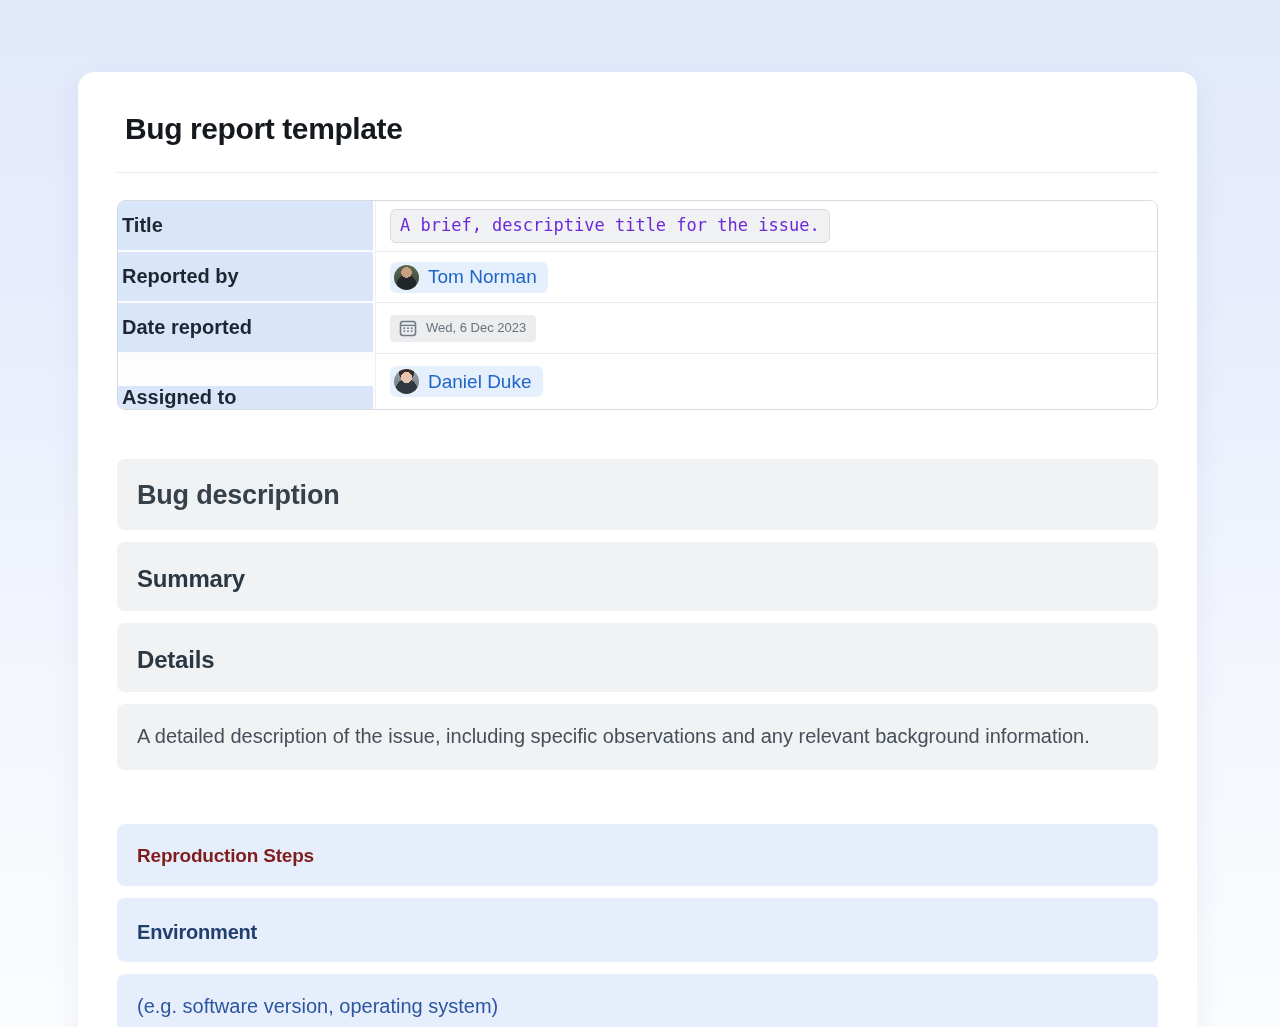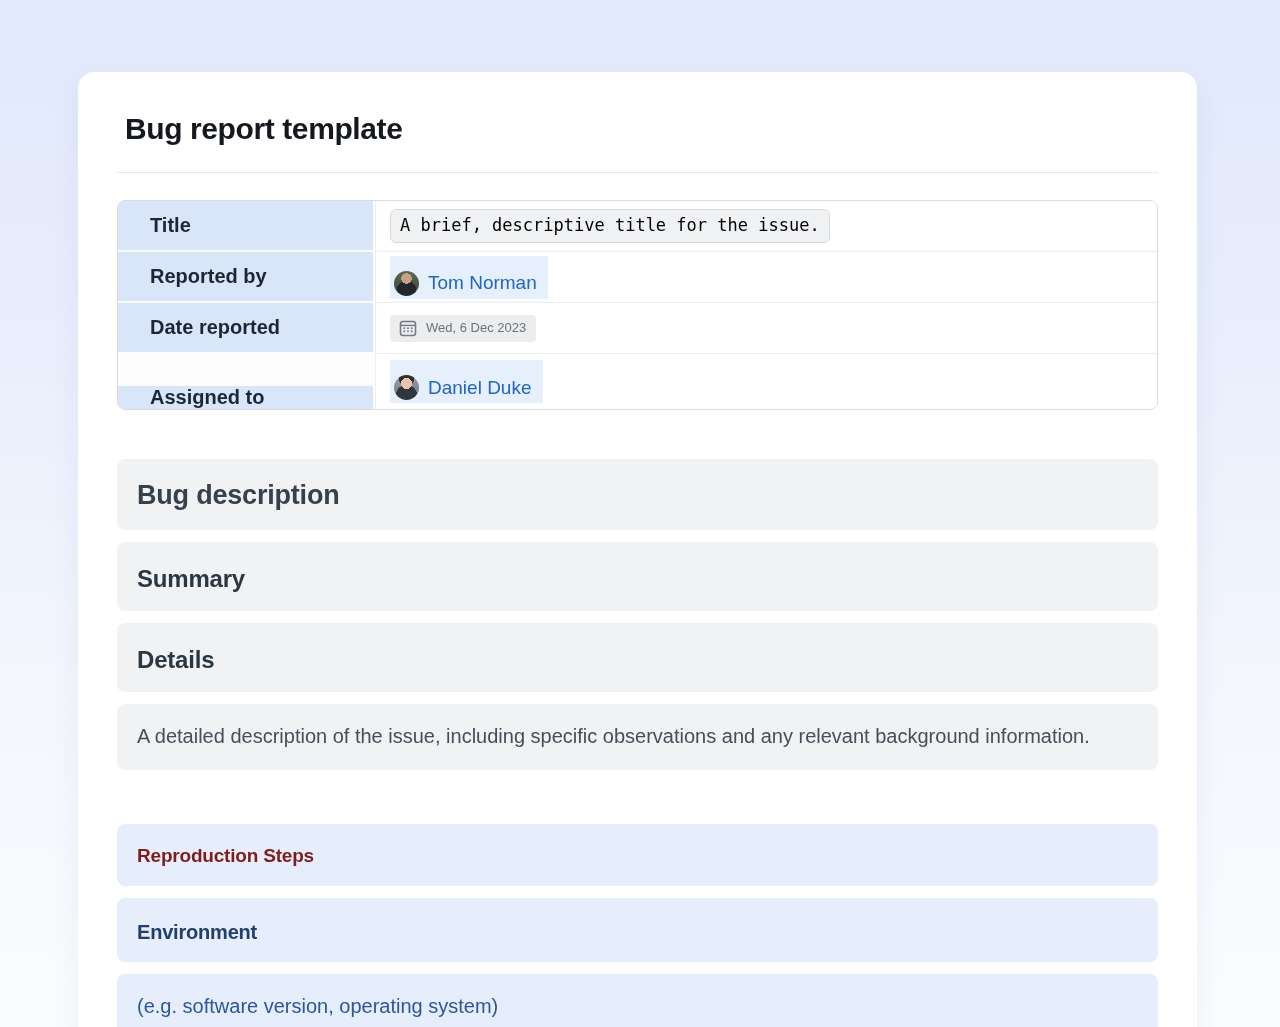--- a/index.html
+++ b/index.html
@@ -52,55 +52,55 @@
   .props-row {
     display: grid;
     grid-template-columns: 255px 1fr;
     column-gap: 2px;
     min-height: 51px;
   }
   .props-label {
     background: #d9e6f9;
     display: flex;
     align-items: center;
-    padding: 0 32px;
+    padding: 0 4px;
     font-size: 20px;
     font-weight: 700;
     color: #1c2733;
     border-bottom: 2px solid #fbfcfe;
   }
   .props-row:last-child .props-label { border-bottom: none; margin-top: 32px; }
   .props-value {
     display: flex;
     align-items: center;
     padding: 0 14px;
     background: #ffffff;
     border-bottom: 1px solid #e8eaed;
     border-left: 1px solid #eef0f3;
   }
   .props-row:last-child .props-value { border-bottom: none; }
 
   .code-chip {
     font-family: "DejaVu Sans Mono", "Liberation Mono", monospace;
     font-size: 17px;
-    color: #000000;
+    color: #6d28d9;
     background: #f0f1f3;
     border: 1px solid #d7d9dd;
     border-radius: 6px;
     padding: 3px 9px 4px 9px;
     line-height: 1.45;
   }
 
   .mention-chip {
     display: inline-flex;
     align-items: center;
     gap: 9px;
     background: #e6effc;
-    border-radius: 0;
-    padding: 15px 11px 3px 4px;
+    border-radius: 6px;
+    padding: 3px 11px 3px 4px;
     cursor: pointer;
   }
   .mention-chip .name {
     font-size: 19px;
     font-weight: 500;
     color: #2065c8;
   }
   .avatar {
     width: 25px;
     height: 25px;

